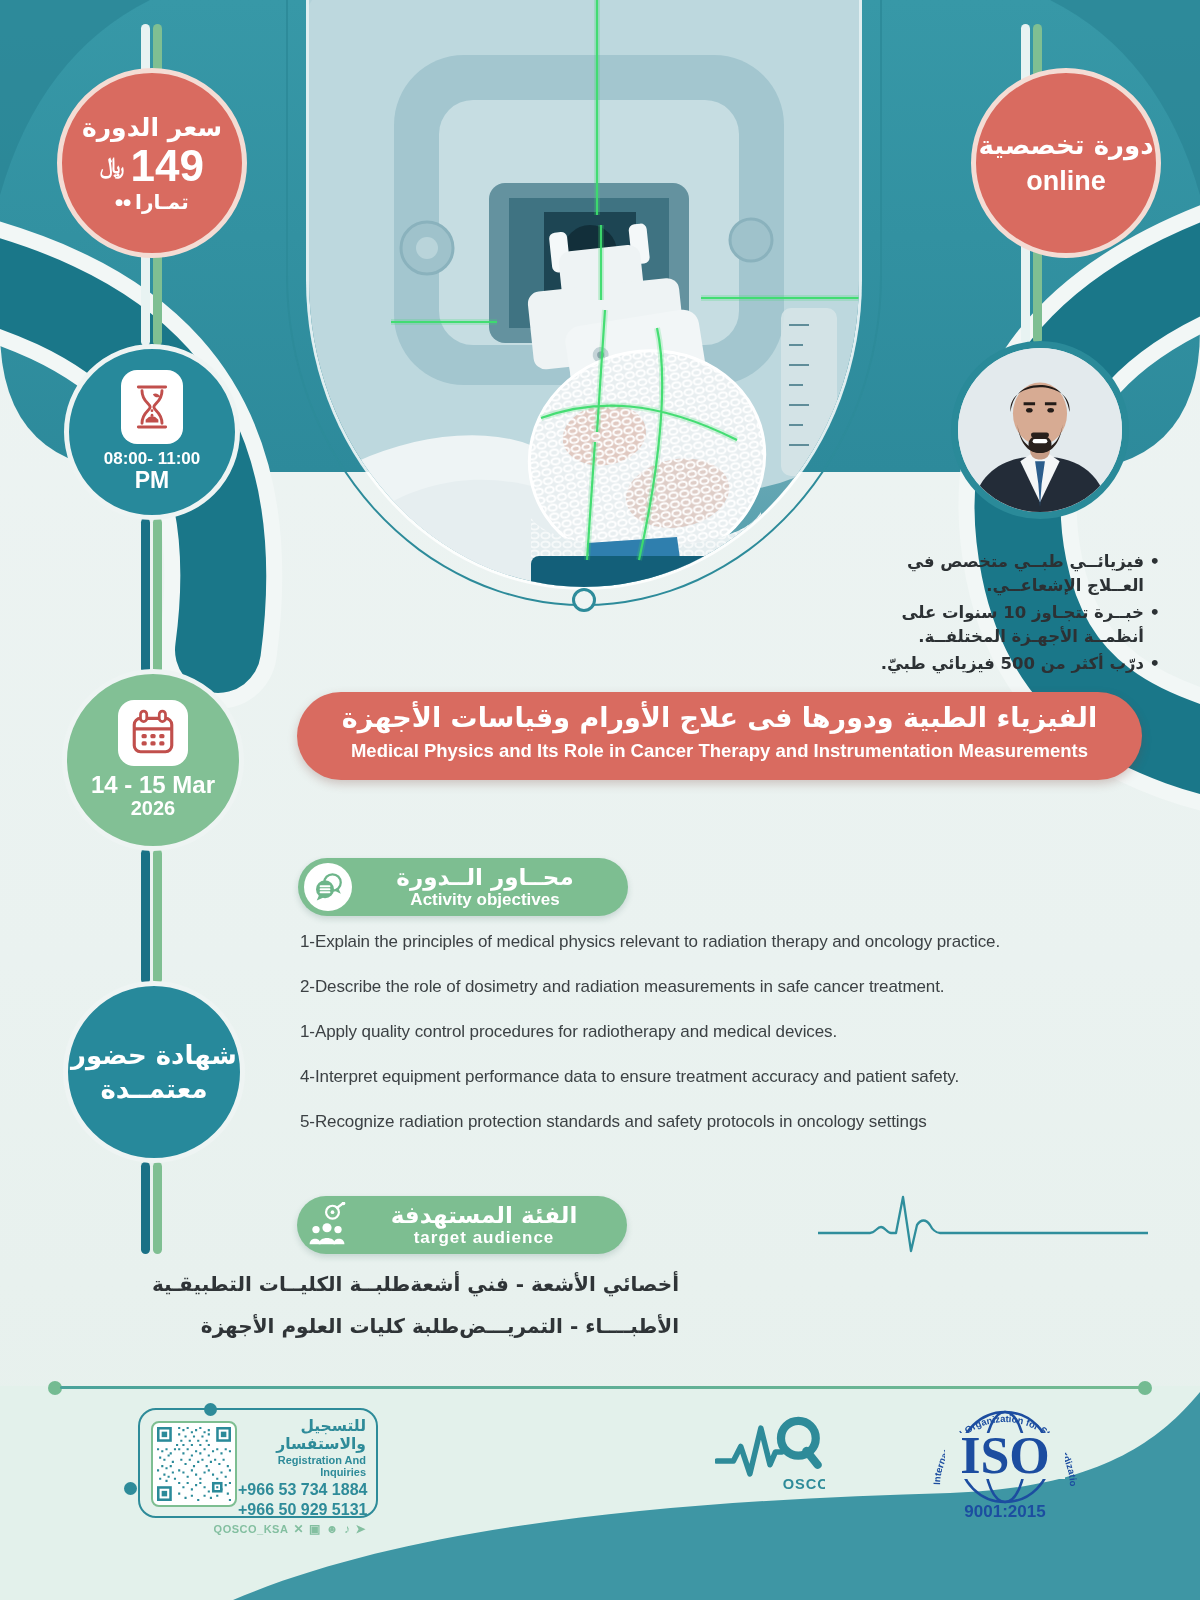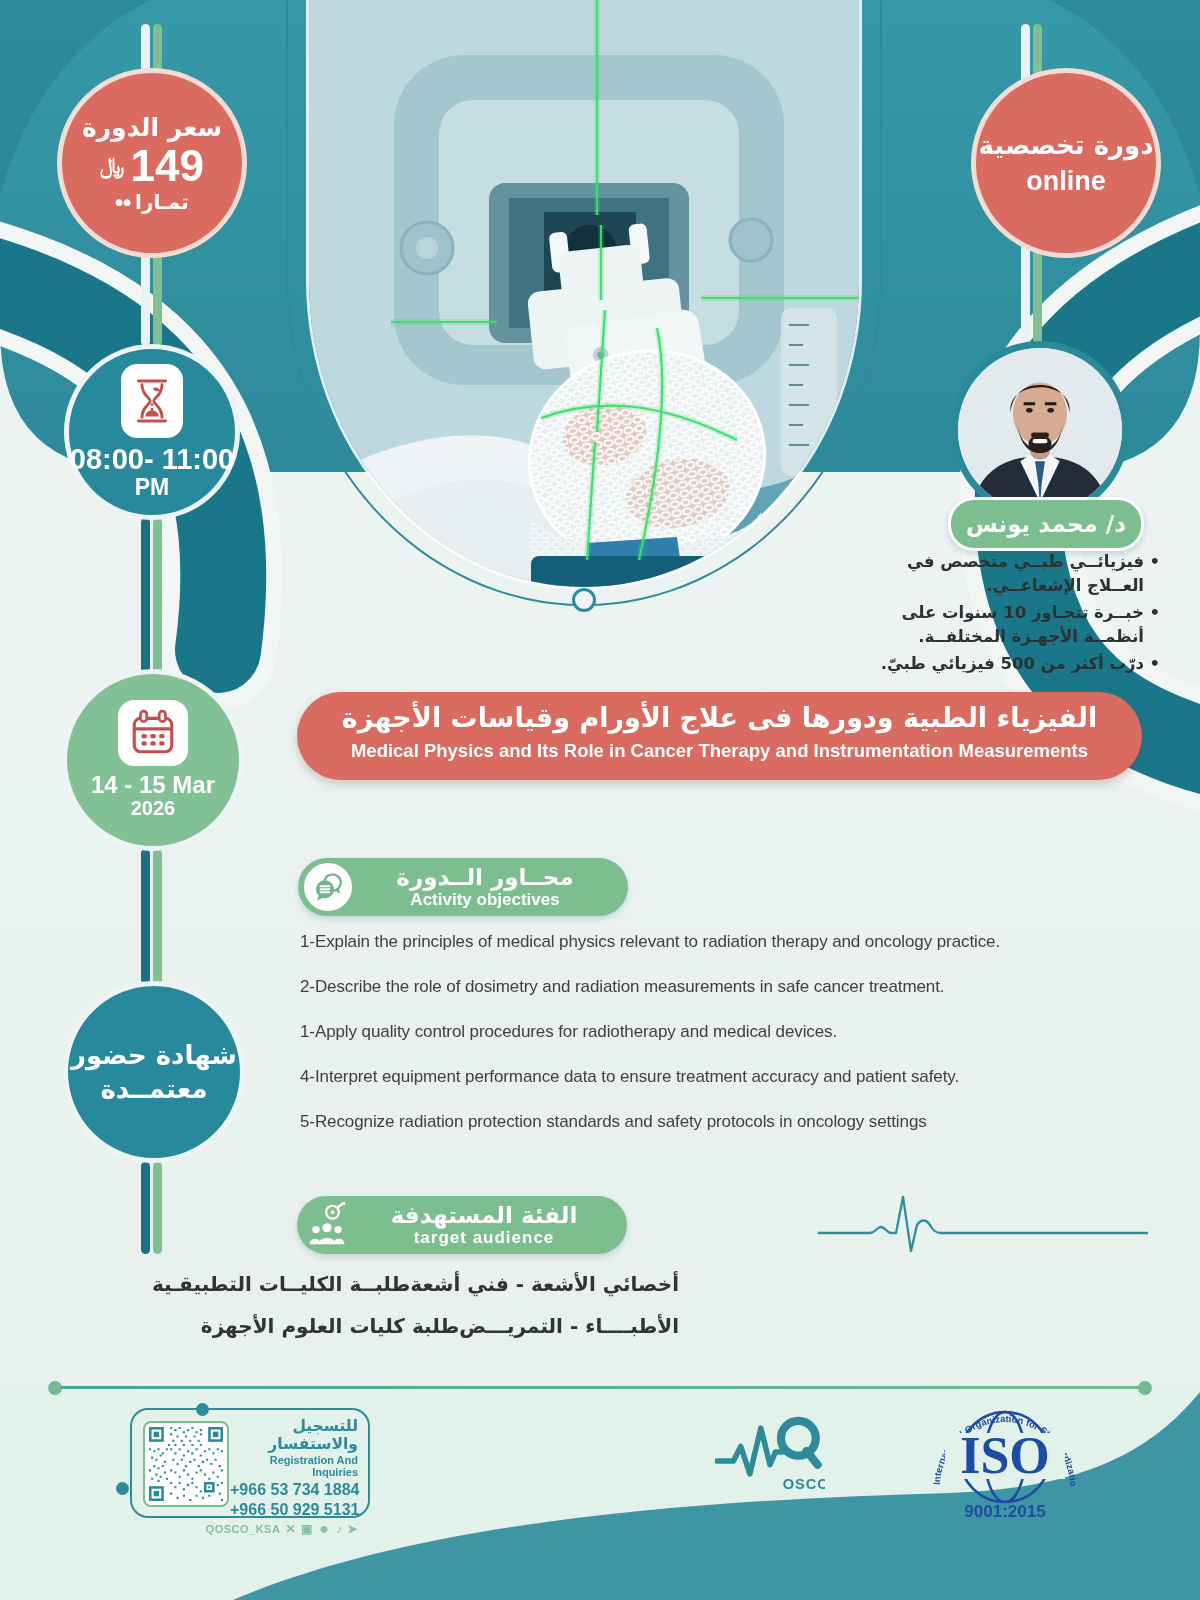--- a/index.html
+++ b/index.html
@@ -177,21 +177,21 @@
           <path d="M7,4 H37 M7,48 H37"></path>
           <path d="M11,8 C11,20 20,22 20,26 C20,30 11,32 11,44"></path>
           <path d="M33,8 C33,20 24,22 24,26 C24,30 33,32 33,44"></path>
         </g>
         <path d="M15,40 Q22,32 29,40 L29,43 H15 Z" fill="#c14f4c"></path>
         <path d="M23,12 C26,10 30,12 31,15 C27,16 24,15 23,12 Z" fill="#c14f4c"></path>
         <circle cx="22" cy="30" r="1.5" fill="#c14f4c"></circle>
           <circle cx="22" cy="35" r="1.5" fill="#c14f4c"></circle>
       </svg>
     </div>
-    <div style="font-size:29px;font-weight:bold;line-height:1.05;">08:00- 11:00</div>
+    <div style="font-size:17px;font-weight:bold;line-height:1.05;">08:00- 11:00</div>
     <div style="font-size:23px;font-weight:bold;line-height:1.1;">PM</div>
   </div>
 
   <div class="abs circle greenc" style="left:62px;top:669px;width:182px;height:182px;">
     <div class="iconbox" style="width:70px;height:66px;margin-bottom:6px;">
       <svg width="50" height="50" viewBox="0 0 48 48">
         <rect x="6" y="10" width="36" height="32" rx="6" fill="#fff" stroke="#c14f4c" stroke-width="3"></rect>
         <path d="M6,20 H42" stroke="#c14f4c" stroke-width="3"></path>
         <rect x="12" y="3" width="6" height="10" rx="3" fill="#fff" stroke="#c14f4c" stroke-width="2.6"></rect>
         <rect x="30" y="3" width="6" height="10" rx="3" fill="#fff" stroke="#c14f4c" stroke-width="2.6"></rect>
@@ -225,23 +225,20 @@
       <path d="M32,39 C30,19 70,19 68,39 C66,26 58,22.5 50,22.5 C42,22.5 34,26 32,39 Z" fill="#221b18"></path>
       <path d="M36,46 C38,60 44,64 50,64 C56,64 62,60 64,46 C62,58 56,61.5 50,61.5 C44,61.5 38,58 36,46 Z" fill="#2a211d"></path>
       <ellipse cx="50" cy="58.5" rx="7" ry="5.5" fill="#2a211d"></ellipse>
       <rect x="44.5" y="51.5" width="11" height="3" rx="1.5" fill="#2a211d"></rect>
       <rect x="45.5" y="55.5" width="9" height="2.6" rx="1.3" fill="#fff"></rect>
       <ellipse cx="43.5" cy="38" rx="2" ry="1.4" fill="#241c18"></ellipse>
         <ellipse cx="56.5" cy="38" rx="2" ry="1.4" fill="#241c18"></ellipse>
       <path d="M40,34 h7 M53,34 h7" stroke="#241c18" stroke-width="1.8"></path>
     </svg>
   </div>
-  <div class="abs namepill ar" style="left:948px;top:497px;width:190px;height:48px;">
-    <span style="font-size:23px;font-weight:bold;">د/ محمد يونس</span>
-  </div>
   <ul class="abs bullets ar" style="left:878px;top:550px;width:282px;z-index:4;">
     <li>فيزيائــي طبــي متخصص في العــلاج الإشعاعــي.</li>
     <li>خبــرة تتجـاوز 10 سنوات على أنظمــة الأجهـزة المختلفــة.</li>
     <li>درّب أكثر من 500 فيزيائي طبيّ.</li>
   </ul>
 
   <div class="abs banner" style="left:297px;top:692px;width:845px;height:88px;">
     <div class="ar" style="font-size:27px;font-weight:bold;margin-top:10px;">الفيزياء الطبية ودورها فى علاج الأورام وقياسات الأجهزة</div>
     <div style="font-size:18.5px;font-weight:bold;margin-top:7px;">Medical Physics and Its Role in Cancer Therapy and Instrumentation Measurements</div>
   </div>
@@ -297,21 +294,21 @@
   </div>
 
   <svg class="abs" style="left:818px;top:1175px;z-index:4;" width="330" height="78" viewBox="0 0 330 78">
     <path d="M0,58 H52 C57,58 59,52 63,52 C67,52 69,58 73,58 H78 L85,22 L93,76 L99,50 C103,44 108,44 112,50 C114,54 118,58 122,58 H330" stroke="#2f8e9c" stroke-width="2.3" fill="none" stroke-linecap="round" stroke-linejoin="round"></path>
   </svg>
 
   <div class="abs sepdot" style="left:48px;top:1381px;"></div>
   <div class="abs sep" style="left:60px;top:1386px;width:1082px;"></div>
   <div class="abs sepdot" style="left:1138px;top:1381px;"></div>
 
-  <div class="abs qrbox" style="left:130px;top:1408px;width:240px;height:110px;z-index:4;">
+  <div class="abs qrbox" style="left:138px;top:1408px;width:240px;height:110px;z-index:4;">
     <div class="abs" style="left:64px;top:-7px;width:13px;height:13px;border-radius:50%;background:#2e8b99;"></div>
     <div class="abs" style="left:-16px;top:72px;width:13px;height:13px;border-radius:50%;background:#2e8b99;"></div>
     <div class="abs" style="left:11px;top:11px;width:86px;height:86px;border:2px solid #7dbe91;border-radius:8px;box-sizing:border-box;padding:4px;background:#fff;">
       <svg width="74" height="74" viewBox="0 0 35 35" fill="#2b8a99">
         <g>
             <rect x="0" y="0" width="7" height="7"></rect>
             <rect x="1.2" y="1.2" width="4.6" height="4.6" fill="#fff"></rect>
             <rect x="2.2" y="2.2" width="2.6" height="2.6"></rect>
           </g>
         <g>

